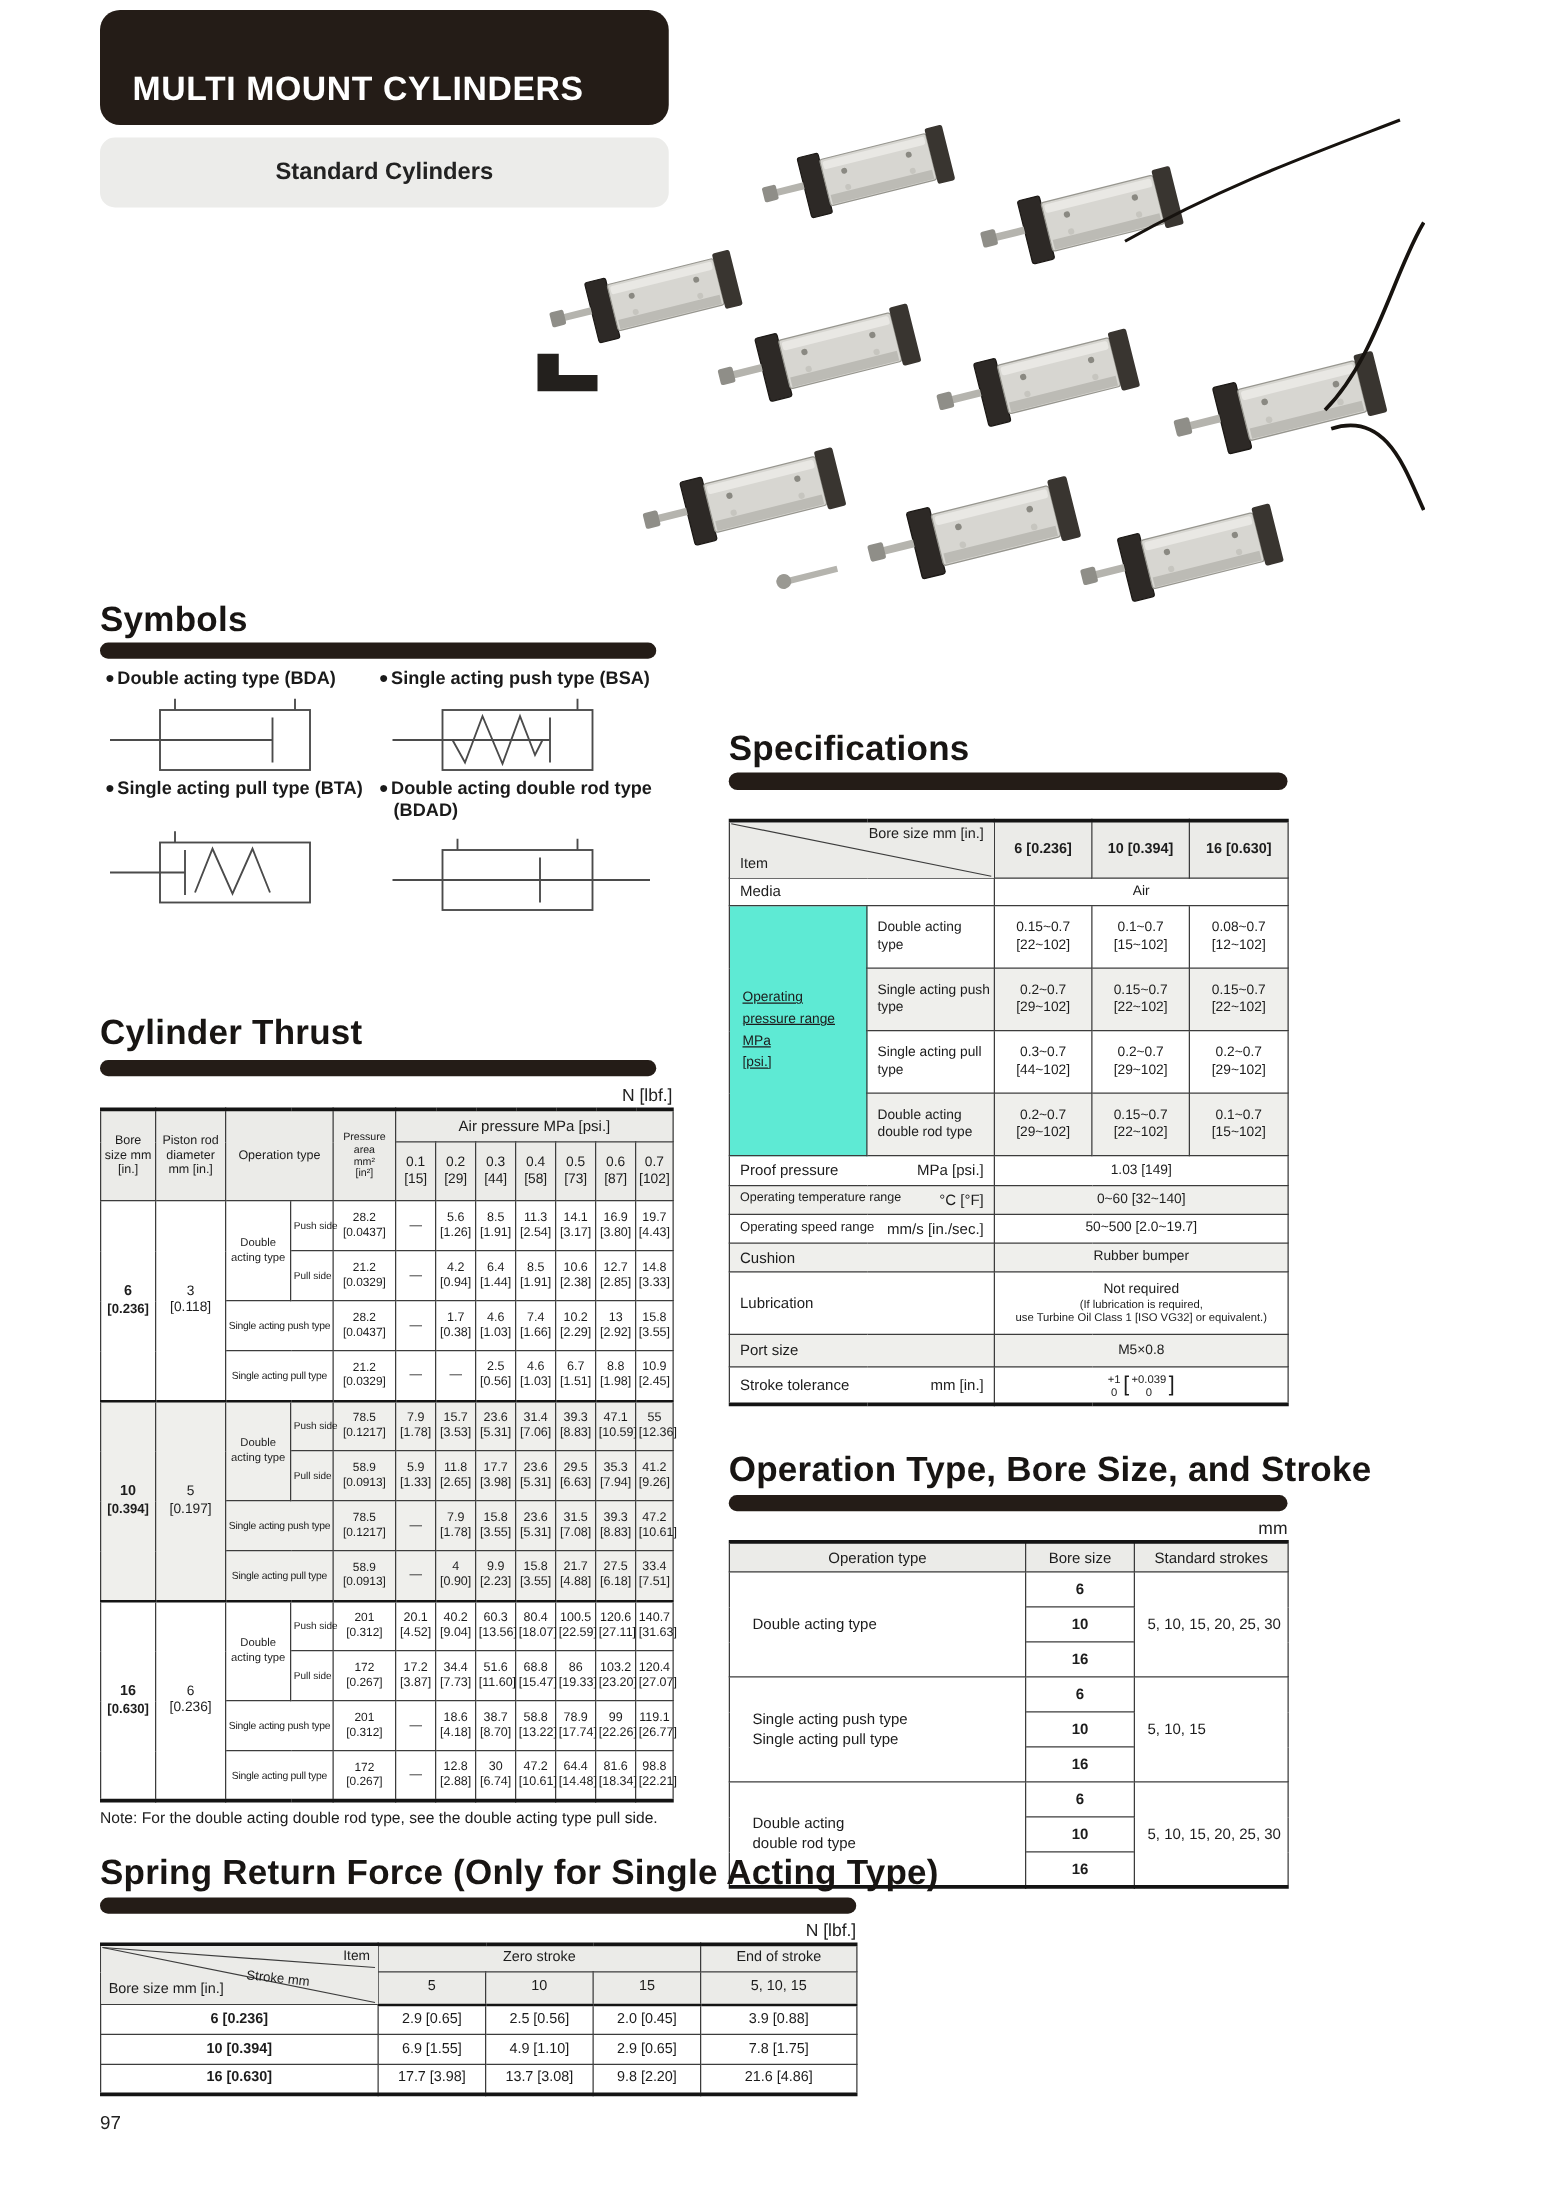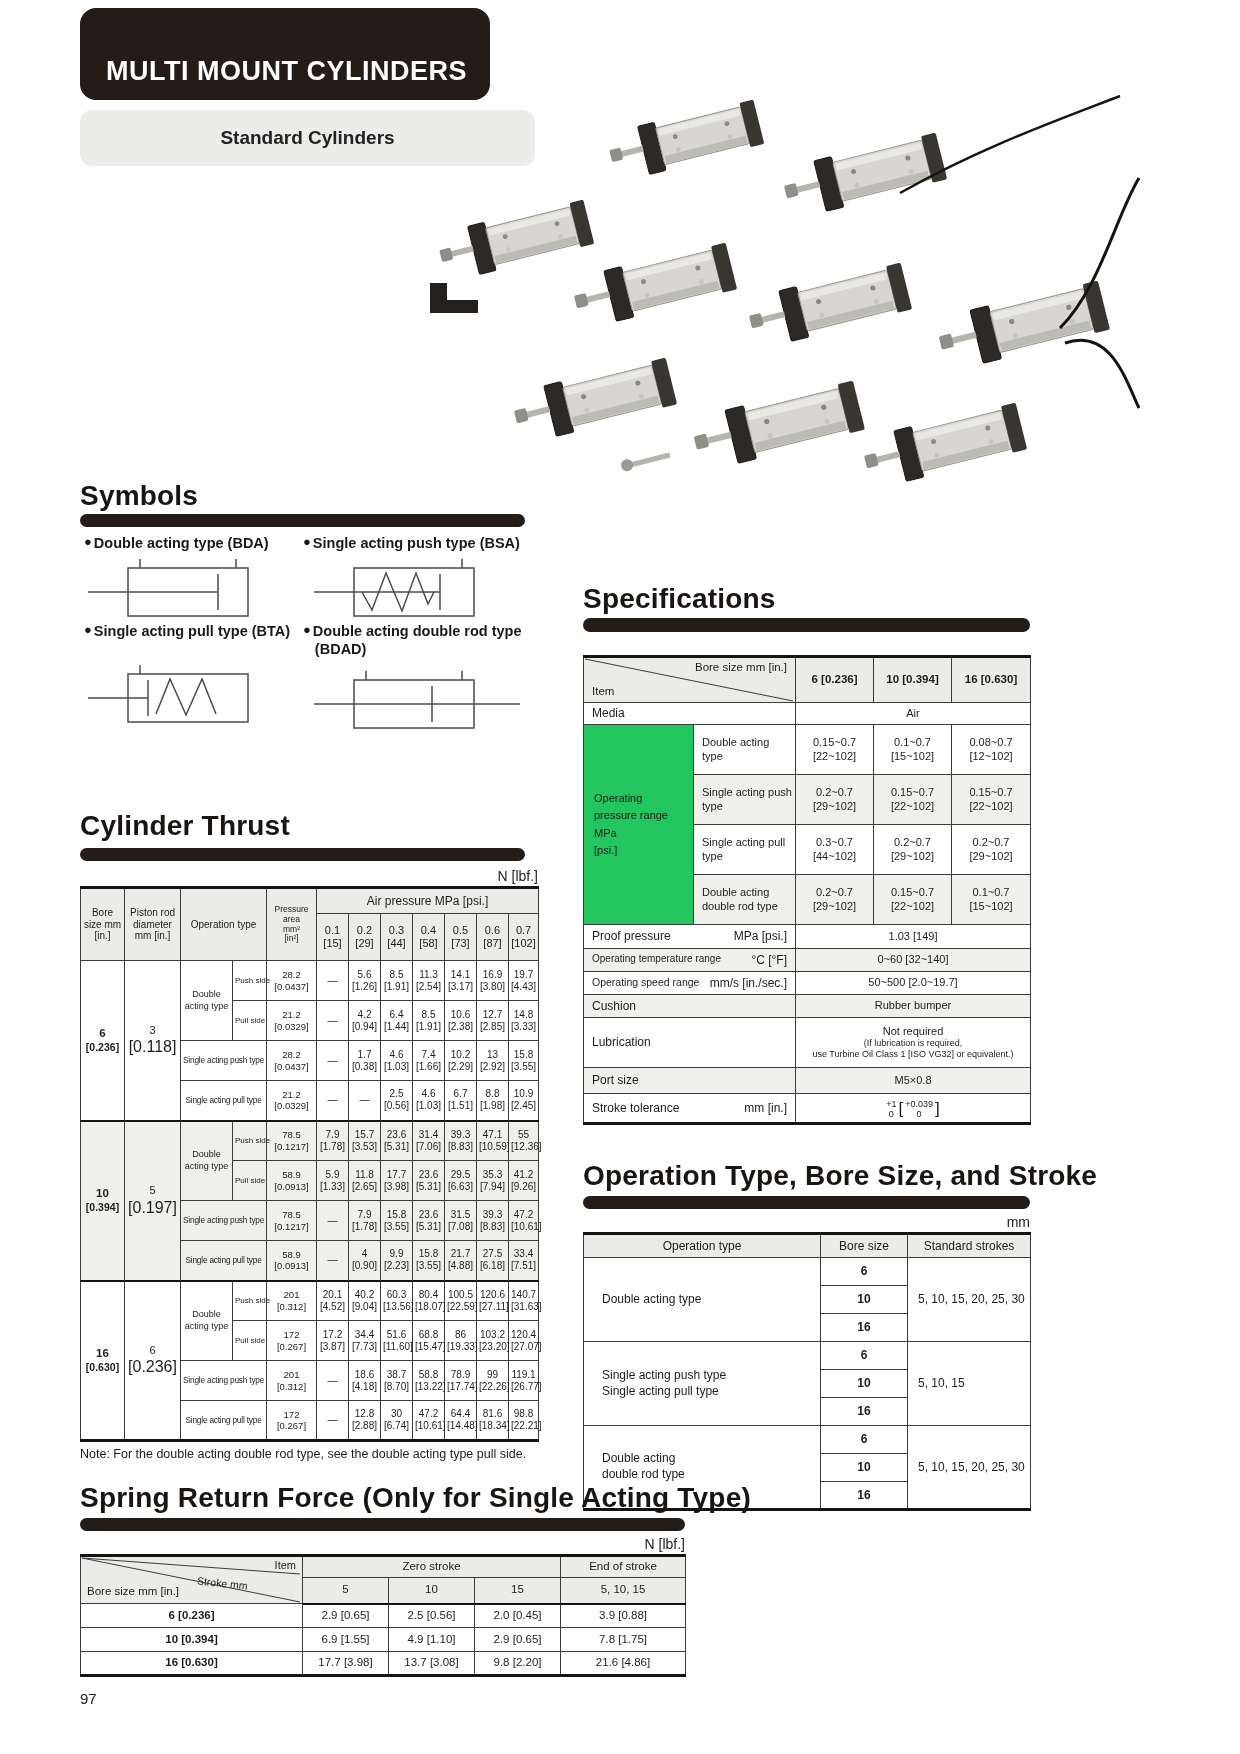--- a/index.html
+++ b/index.html
@@ -1,20 +1,20 @@
 <!DOCTYPE html>
 <html><head>
 <meta charset="utf-8">
 <style>
 *{margin:0;padding:0;box-sizing:border-box;}
 html,body{width:1240px;height:1754px;}
 body{position:relative;background:#fff;font-family:"Liberation Sans",sans-serif;color:#1c1c1c;overflow:hidden;}
 .abs{position:absolute;}
 
-.banner{left:80px;top:8px;width:410px;height:92px;background:#241c17;border-radius:16px;display:flex;align-items:flex-end;padding:0 0 13px 26px;}
+.banner{left:80px;top:8px;width:455px;height:92px;background:#241c17;border-radius:16px;display:flex;align-items:flex-end;padding:0 0 13px 26px;}
 .banner span{color:#fff;font-size:27px;font-weight:bold;letter-spacing:.5px;}
 .subbanner{left:80px;top:110px;width:455px;height:56px;background:#ececea;border-radius:12px;display:flex;align-items:center;justify-content:center;}
 .subbanner span{font-size:19px;font-weight:bold;color:#222;}
 
 .h2{font-size:28px;font-weight:bold;color:#181513;letter-spacing:.2px;}
 .bar{height:13px;background:#241c17;border-radius:7px;}
 .unit{font-size:14px;color:#222;text-align:right;}
 
 .symlabel{display:flex;font-size:14.5px;font-weight:bold;color:#1a1a1a;line-height:1.25;}
 .symlabel .blt{margin-right:2px;font-size:13px;}
@@ -25,34 +25,34 @@
 .tbl td{border:1px solid #3c3c3c;text-align:center;vertical-align:middle;padding:1px 2px;line-height:1.2;color:#1c1c1c;}
 .tbl i,.tbl b{display:block;font-style:normal;font-weight:normal;}
 .hd td,.hd2 td,.thr-h td{background:#ebebe8;}
 
 .thrust .hc{font-size:10px;line-height:1.15;}
 .thrust .hc.small{font-size:8.5px;}
 .thrust .ph{font-size:11px;}
 .thrust .bore i{font-weight:bold;font-size:11.5px;}
 .thrust .bore b{font-weight:bold;font-size:10.5px;}
 .thrust .rodc{font-size:11px;}
-.thrust .rodc b{font-size:16px;}
+.thrust .rodc b{font-size:11px;}
 .thrust .opc{font-size:9px;line-height:1.3;}
 .thrust .opc.full{font-size:8.3px;white-space:nowrap;letter-spacing:-.2px;}
 .thrust .sidec{font-size:8px;white-space:nowrap;}
 .thrust .areac{font-size:9.5px;}
 .thrust .v{font-size:10px;}
 .thrust .sh td{background:#efefec;}
 .thrust .gsep td{border-top:2px solid #141414;}
 
 .spec .lbl{text-align:left;}
 .spec .lu{display:flex;justify-content:space-between;width:100%;padding:0 6px;}
 .spec .lu em{font-style:normal;font-size:12px;}
 .spec .bcol{font-weight:bold;font-size:11.5px;}
-.spec .plbl{background:#22c55e;text-align:left;padding-left:10px;font-size:11px;line-height:1.55;vertical-align:middle;}
+.spec .plbl{background:#5eead4;text-align:left;padding-left:10px;font-size:11px;line-height:1.55;vertical-align:middle;text-decoration:underline;}
 .spec .plbl span{display:block;}
 .spec .ptype{text-align:left;padding-left:8px;font-size:11px;}
 .spec .v2{font-size:11px;}
 .spec .shd td{background:#efefec;}
 .spec .lub .sm{display:block;font-size:9px;line-height:1.25;}
 .spec .lub span{display:block;}
 .diag,.scorner{position:relative;}
 .diag svg,.scorner svg{position:absolute;left:0;top:0;}
 .diag .ct{position:absolute;top:3px;right:8px;font-size:11.5px;}
 .diag .cbm{position:absolute;bottom:3px;left:8px;font-size:11.5px;}

